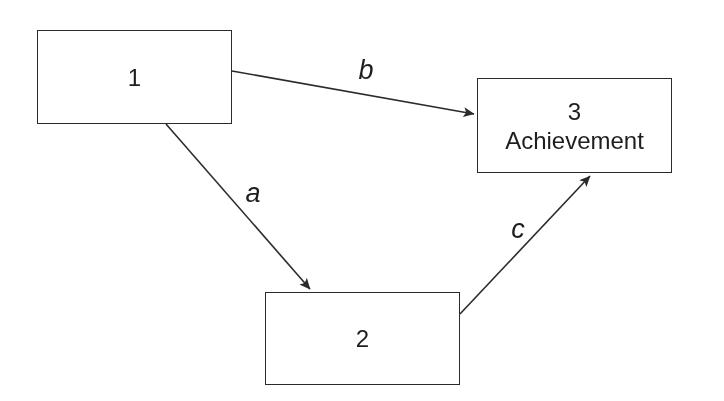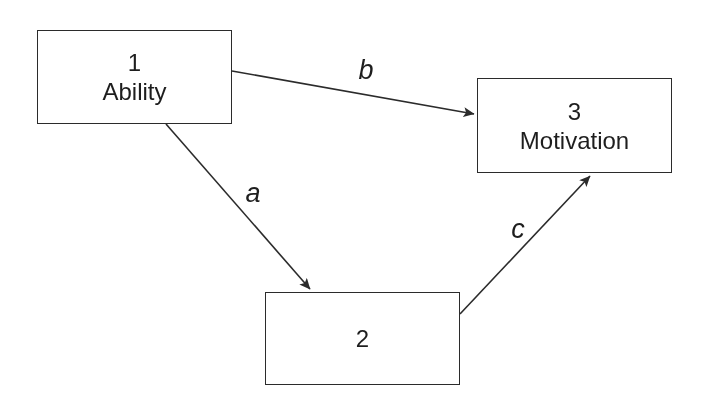--- a/index.html
+++ b/index.html
@@ -65,26 +65,25 @@
         <path d="M0,0 L11,5 L0,10 L2.5,5 z" fill="#2b2b2b"></path>
       </marker>
     </defs>
     <line class="path-arrow" x1="232" y1="71" x2="474" y2="114" marker-end="url(#arrowhead)"></line>
     <line class="path-arrow" x1="166" y1="124" x2="310" y2="289" marker-end="url(#arrowhead)"></line>
     <line class="path-arrow" x1="460" y1="314" x2="590" y2="176" marker-end="url(#arrowhead)"></line>
   </svg>
 
   <div class="node node-ability">
     <div>1</div>
-    <div>Ability</div>
   </div>
 
   <div class="node node-achievement">
     <div>3</div>
-    <div>Motivation</div>
+    <div>Achievement</div>
   </div>
 
   <div class="node node-motivation">
     <div>2</div>
   </div>
 
   <span class="edge-label edge-label-b">b</span>
   <span class="edge-label edge-label-a">a</span>
   <span class="edge-label edge-label-c">c</span>
 

